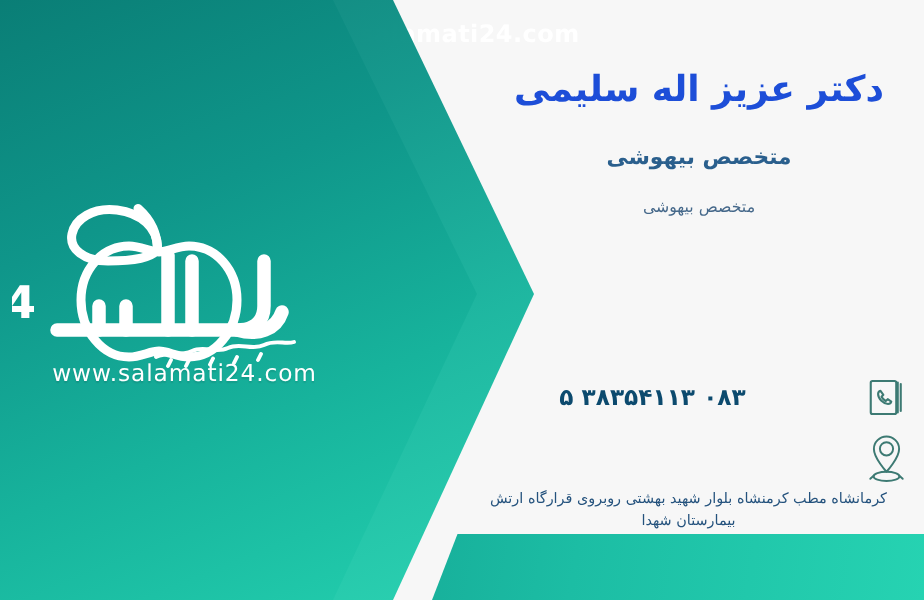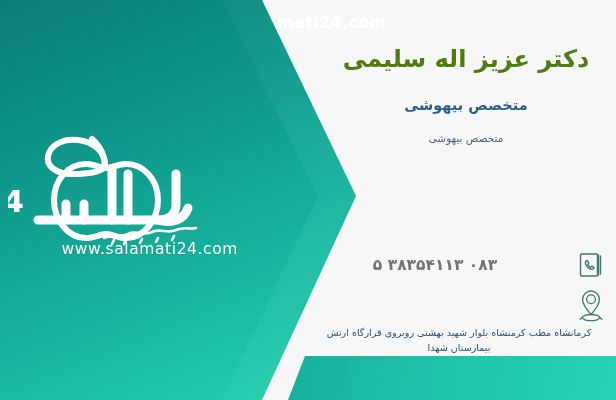--- a/index.html
+++ b/index.html
@@ -42,42 +42,42 @@
     position:absolute;
     left:8px;top:112px;
     width:230px;height:165px;
     z-index:5;
   }
   #logo-svg{display:block;width:230px;height:140px;}
   #logo-url{
     position:absolute;
     left:0;top:128px;
     width:230px;
-    text-align:right;
+    text-align:center;
     color:#ffffff;
     font-size:15.5px;
     letter-spacing:.6px;
     font-family:"DejaVu Sans","Liberation Sans",sans-serif;
     text-shadow:0 1px 1px rgba(0,0,0,.10);
   }
 
   
   #info{
     position:absolute;
     right:0;top:0;
     width:300px;height:400px;
     z-index:4;
     text-align:right;
     padding-left:0;
   }
   #doctor-name{
     position:absolute;
     right:18px;top:44px;
     width:264px;
-    color:#4d7c0f;
+    color:#1d4ed8;
     font-size:24px;
     font-weight:bold;
     line-height:1.3;
     direction:rtl;
     text-align:center;
     white-space:nowrap;
   }
   #specialty-main{
     position:absolute;
     right:18px;top:97px;
@@ -110,21 +110,21 @@
     direction:rtl;
   }
   #phone-icon{
     width:34px;height:34px;
     flex:0 0 34px;
     display:flex;align-items:center;justify-content:center;
     margin-left:4px;
   }
   #phone-number{
     flex:1 1 auto;
-    color:#737373;
+    color:#0c4a6e;
     font-size:15.5px;
     font-weight:bold;
     letter-spacing:.5px;
     text-align:center;
     direction:ltr;
     padding-right:18px;
   }
 
   
   #address-row{

